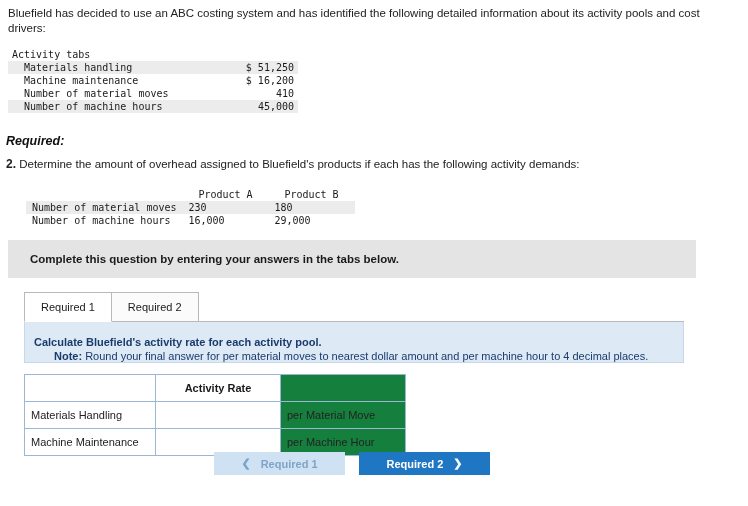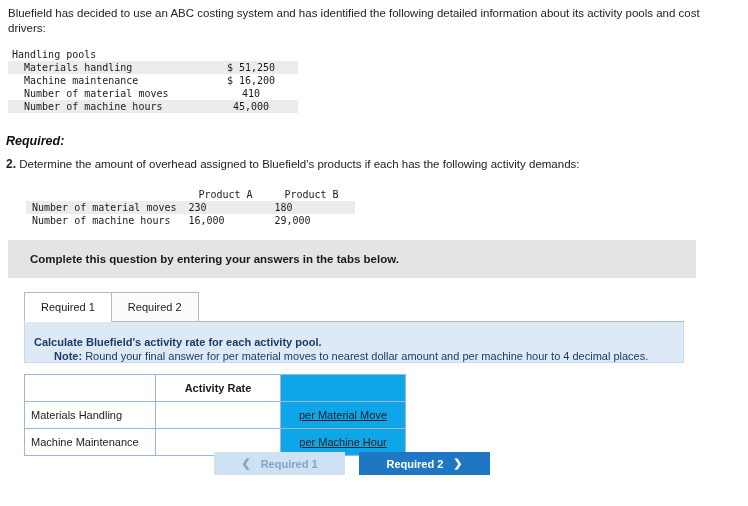--- a/index.html
+++ b/index.html
@@ -38,21 +38,21 @@
   }
   .data-table td {
     padding: 1px 4px;
     border: 0;
     white-space: pre;
   }
   .data-table tr.shade {
     background: #ececec;
   }
   .data-table td.lbl { text-align: left; }
-  .data-table td.val { text-align: center; width: 86px; }
+  .data-table td.val { text-align: right; width: 86px; }
   .indent1 { padding-left: 16px !important; }
 
   .required-hd {
     position: absolute;
     left: 6px;
     top: 134px;
     font-size: 12.5px;
     font-weight: bold;
     color: #111;
     font-style: italic;
@@ -188,23 +188,22 @@
     width: 118px;
     background: #ffffff;
     text-align: left;
   }
   .answer-grid td.inputcell {
     width: 112px;
     background: #ffffff;
   }
   .answer-grid td.unitcell {
     width: 112px;
-    background: #0ea5e9;
-    text-align: center;
-    text-decoration: underline;
+    background: #15803d;
+    text-align: left;
   }
 
   
   .nav-prev {
     position: absolute;
     left: 214px;
     top: 452px;
     width: 131px;
     height: 23px;
     background: #cfe2f3;
@@ -237,21 +236,21 @@
   }
 </style>
 </head>
 <body>
 
 <div class="intro">Bluefield has decided to use an ABC costing system and has identified the following detailed information about its activity pools and cost drivers:</div>
 
 <table class="data-table">
   <tbody>
     <tr>
-      <td class="lbl">Handling pools</td>
+      <td class="lbl">Activity tabs</td>
       <td class="val"></td>
     </tr>
     <tr class="shade">
       <td class="lbl indent1">Materials handling</td>
       <td class="val">$ 51,250</td>
     </tr>
     <tr>
       <td class="lbl indent1">Machine maintenance</td>
       <td class="val">$ 16,200</td>
     </tr>

